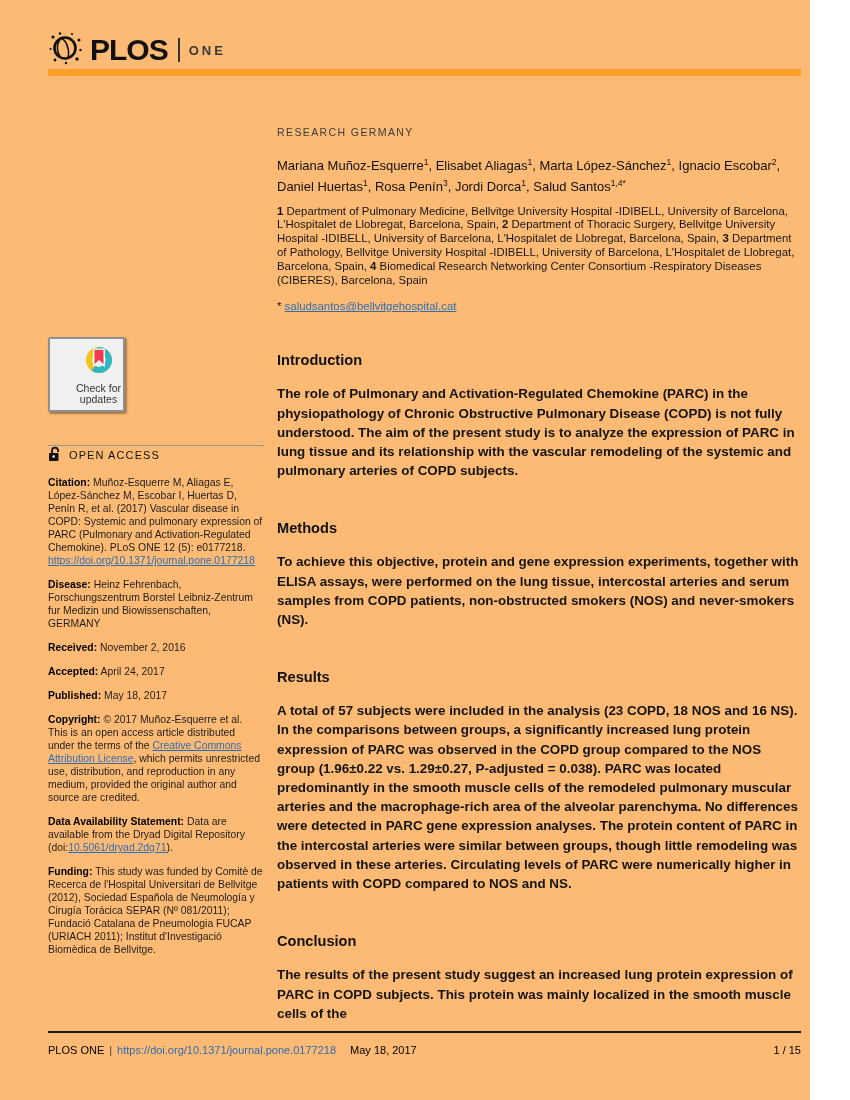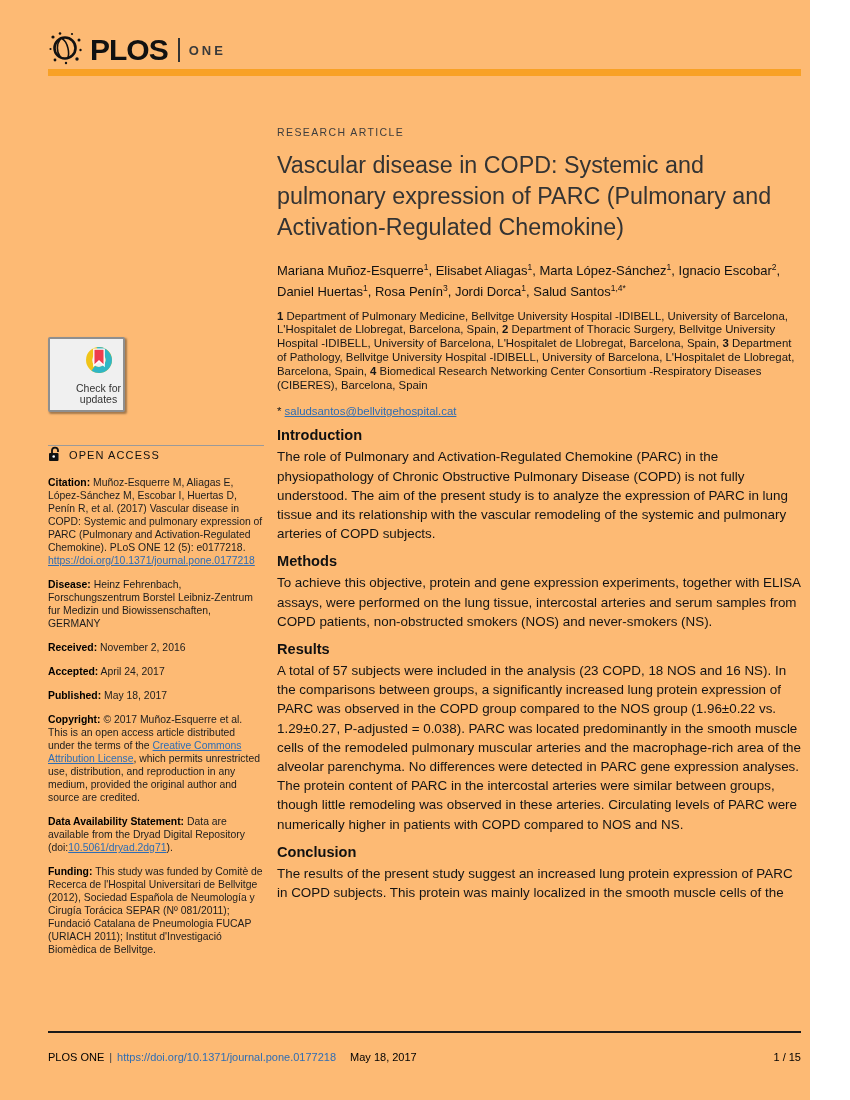--- a/index.html
+++ b/index.html
@@ -35,29 +35,29 @@
 
   
   .main { position:absolute; left:277px; top:126px; width:524px; }
   .kicker { font-size:10.5px; letter-spacing:1.4px; color:#3d3d3d; }
   .title { margin-top:12px; font-size:23.3px; line-height:31px; font-weight:400; color:#333; }
   .authors { margin-top:16px; font-size:13px; line-height:17px; font-weight:400; color:#111; }
   .authors sup { font-size:8.5px; }
   .affils { margin-top:10px; font-size:11.4px; line-height:13.8px; color:#161616; }
   .email-line { margin-top:13px; font-size:11.4px; color:#161616; }
   .abstract-h { margin-top:30px; font-size:23px; font-weight:400; color:#2c2c2c; }
-  .sec-h { margin-top:10px; font-size:14.6px; font-weight:700; color:#111; }
-  .sec-h + .body-p { margin-top:4px; }
+  .sec-h { margin-top:40px; font-size:14.6px; font-weight:700; color:#111; }
+  .sec-h + .body-p { margin-top:16px;font-weight:bold; }
   .body-p { font-size:13.4px; line-height:19.2px; color:#141414; }
   .sec-h.tight { }
 
   
   .footer {
     position:absolute; left:48px; top:1031px; width:753px;
-    border-top:2px solid #1a1a1a; padding-top:18px;
+    border-top:2px solid #1a1a1a; padding-top:11px;
     display:flex; justify-content:space-between; font-size:11px; color:#000;
   }
   .footer .left { display:flex; align-items:baseline; }
   .footer .pipe { margin:0 5px; color:#444; }
   .footer .date { margin-left:14px; }
 </style>
 </head>
 <body>
 
 <div id="page">
@@ -122,23 +122,22 @@
     <p class="side-block"><b>Published:</b><span> May 18, 2017</span></p>
 
     <p class="side-block"><b>Copyright:</b><span> © 2017 Muñoz-Esquerre et al. This is an open access article distributed under the terms of the </span><a class="lnk">Creative Commons Attribution License</a><span>, which permits unrestricted use, distribution, and reproduction in any medium, provided the original author and source are credited.</span></p>
 
     <p class="side-block"><b>Data Availability Statement:</b><span> Data are available from the Dryad Digital Repository (doi:</span><a class="lnk">10.5061/dryad.2dg71</a><span>).</span></p>
 
     <p class="side-block"><b>Funding:</b><span> This study was funded by Comitè de Recerca de l'Hospital Universitari de Bellvitge (2012), Sociedad Española de Neumología y Cirugía Torácica SEPAR (Nº 081/2011); Fundació Catalana de Pneumologia FUCAP (URIACH 2011); Institut d'Investigació Biomèdica de Bellvitge.</span></p>
   </div>
 
   <div class="main">
-    <div class="kicker">RESEARCH ARTICLE</div>
+    <div class="kicker">RESEARCH GERMANY</div>
 
-    <h1 class="title">Vascular disease in COPD: Systemic and pulmonary expression of PARC (Pulmonary and Activation-Regulated Chemokine)</h1>
 
     <p class="authors"><span><span>Mariana Muñoz-Esquerre</span><sup>1</sup><span>, </span></span><span><span>Elisabet Aliagas</span><sup>1</sup><span>, </span></span><span><span>Marta López-Sánchez</span><sup>1</sup><span>, </span></span><span><span>Ignacio Escobar</span><sup>2</sup><span>, </span></span><span><span>Daniel Huertas</span><sup>1</sup><span>, </span></span><span><span>Rosa Penín</span><sup>3</sup><span>, </span></span><span><span>Jordi Dorca</span><sup>1</sup><span>, </span></span><span><span>Salud Santos</span><sup>1,4*</sup><span></span></span></p>
 
     <p class="affils"><b>1</b><span> Department of Pulmonary Medicine, Bellvitge University Hospital -IDIBELL, University of Barcelona, L'Hospitalet de Llobregat, Barcelona, Spain, </span><b>2</b><span> Department of Thoracic Surgery, Bellvitge University Hospital -IDIBELL, University of Barcelona, L'Hospitalet de Llobregat, Barcelona, Spain, </span><b>3</b><span> Department of Pathology, Bellvitge University Hospital -IDIBELL, University of Barcelona, L'Hospitalet de Llobregat, Barcelona, Spain, </span><b>4</b><span> Biomedical Research Networking Center Consortium -Respiratory Diseases (CIBERES), Barcelona, Spain</span></p>
 
     <p class="email-line"><span>*</span> <a class="lnk">saludsantos@bellvitgehospital.cat</a></p>
 
 
     <h3 class="sec-h">Introduction</h3>
     <p class="body-p">The role of Pulmonary and Activation-Regulated Chemokine (PARC) in the physiopathology of Chronic Obstructive Pulmonary Disease (COPD) is not fully understood. The aim of the present study is to analyze the expression of PARC in lung tissue and its relationship with the vascular remodeling of the systemic and pulmonary arteries of COPD subjects.</p>

